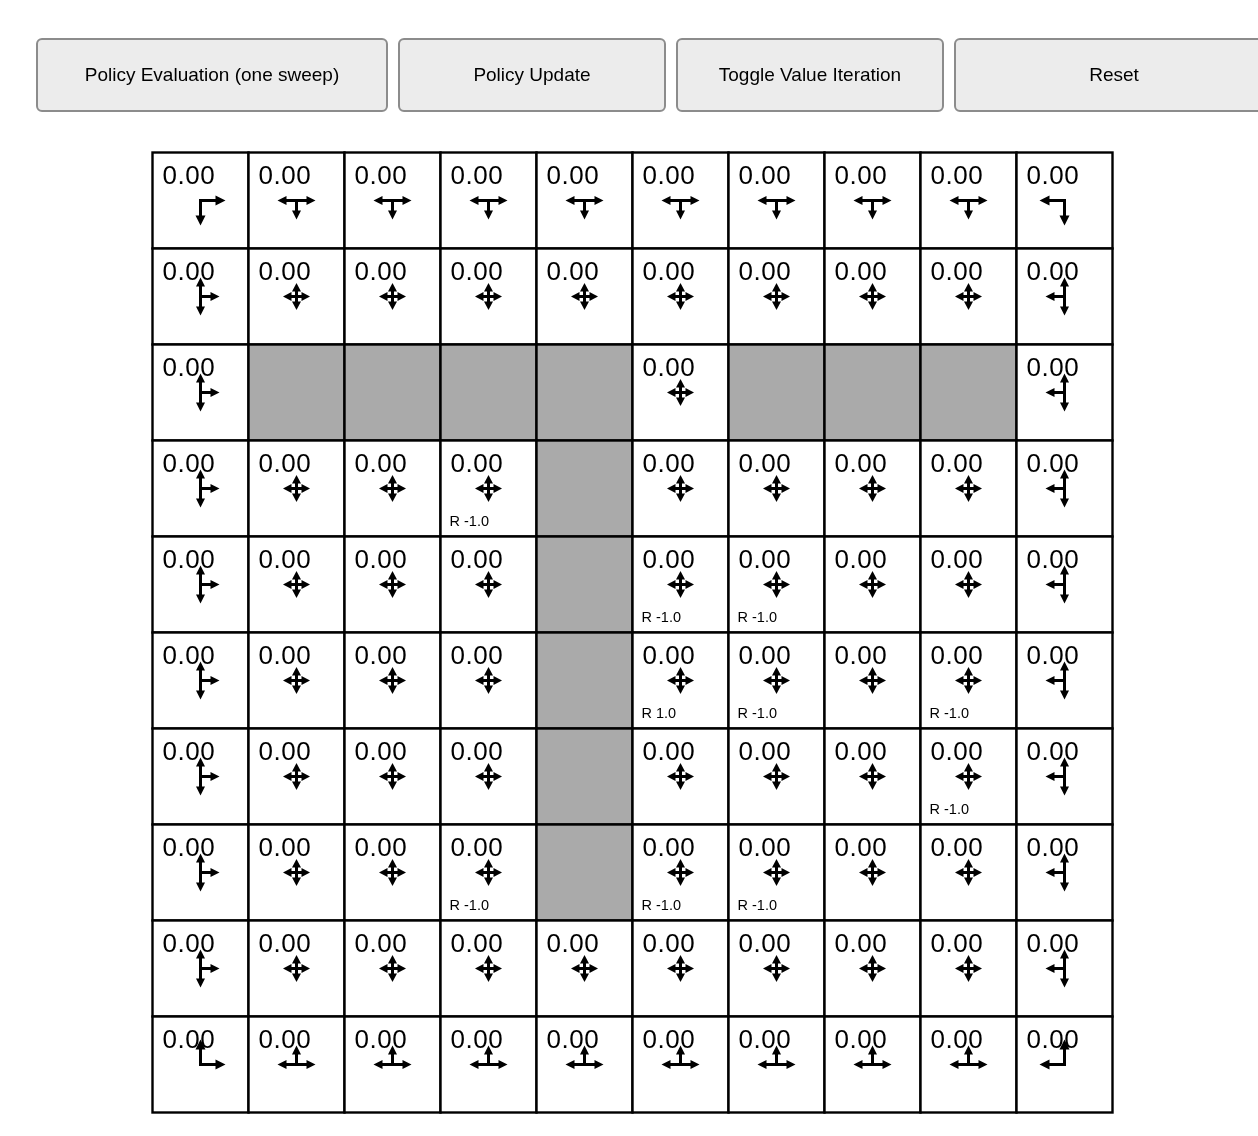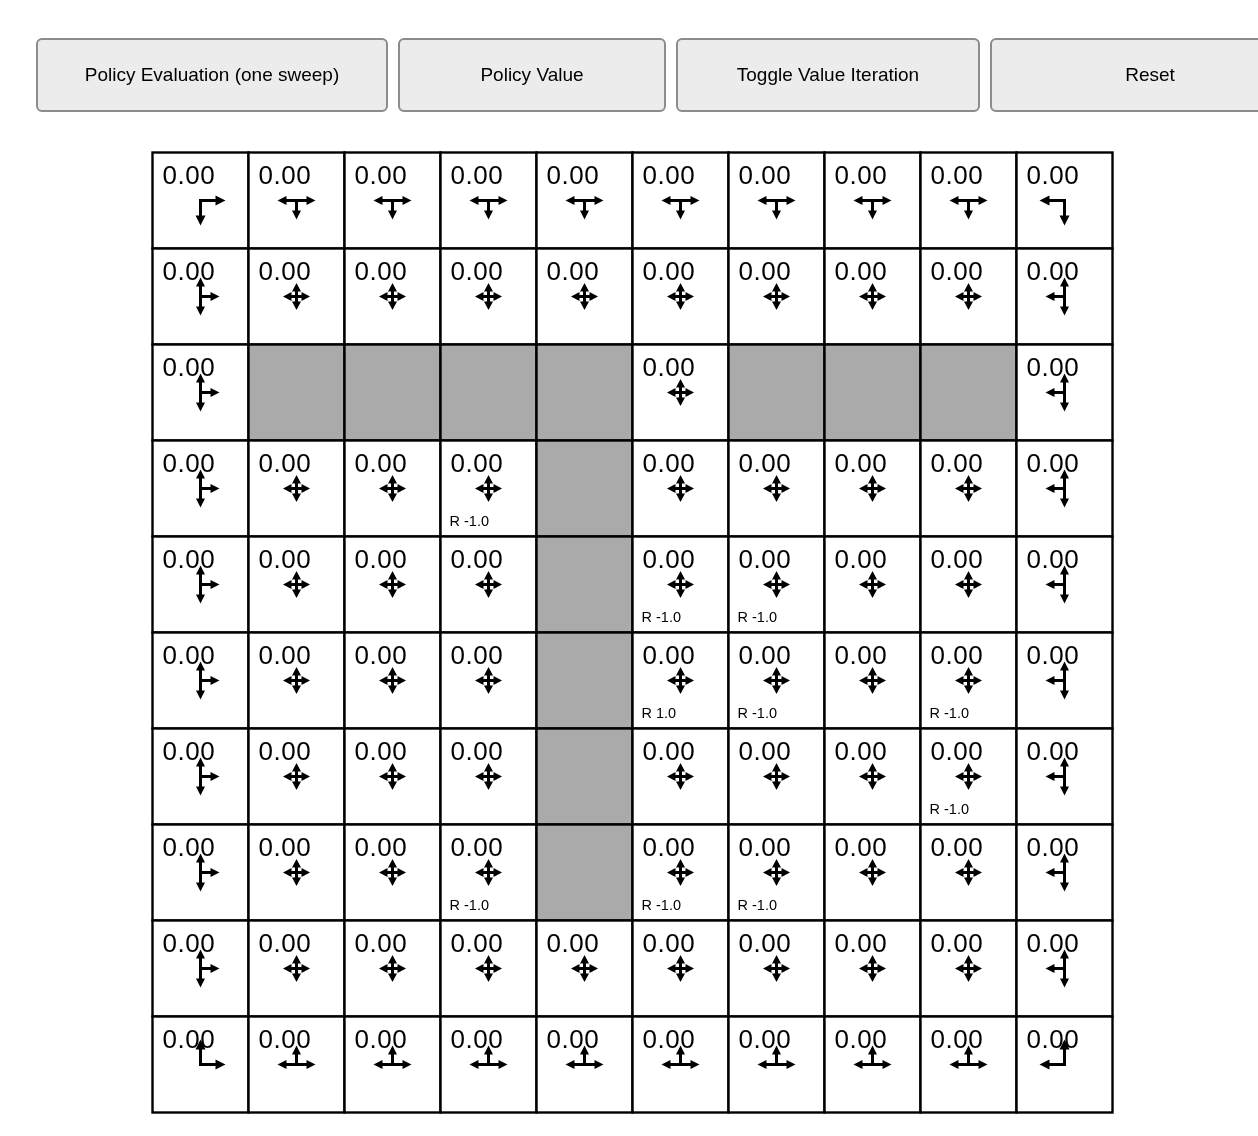--- a/index.html
+++ b/index.html
@@ -16,36 +16,36 @@
     border: 2px solid #8c8c8c;
     border-radius: 6px;
     font-family: "Liberation Sans", sans-serif;
     font-size: 19px;
     color: #000;
     display: flex; align-items: center; justify-content: center;
     padding: 16px; cursor: pointer;
   }
   .btn.b0 { width: 352px; }
   .btn.b1 { width: 268px; }
-  .btn.b2 { width: 304px; text-align: right; }
+  .btn.b2 { width: 268px; text-align: right; }
   .btn.b3 { width: 320px; }
 
   #grid-svg { position: absolute; left: 151px; top: 151px; }
   #grid-svg text { font-family: "Liberation Sans", sans-serif; }
   .cell-value  { font-size: 26px; letter-spacing: 0.5px; }
   .cell-reward { font-size: 14.5px; }
 </style>
 </head>
 <body>
 
 <div class="stage">
 
   <div class="toolbar">
     <button class="btn b0">Policy Evaluation (one sweep)</button>
-    <button class="btn b1">Policy Value</button>
+    <button class="btn b1">Policy Update</button>
     <button class="btn b2">Toggle Value Iteration</button>
     <button class="btn b3">Reset</button>
   </div>
 
   <svg id="grid-svg" width="963" height="963" viewBox="0 0 963 963">
       <g>
         <rect x="1.5" y="1.5" width="96" height="96" fill="#FFFFFF" stroke="#000000" stroke-width="2.4"></rect>
         <text x="11.5" y="32.5" fill="#000000" class="cell-value">0.00</text>
         <g>
           <line x1="49.5" y1="49.5" x2="64.5" y2="49.5" stroke="#000000" stroke-width="3" stroke-linecap="square"></line>

